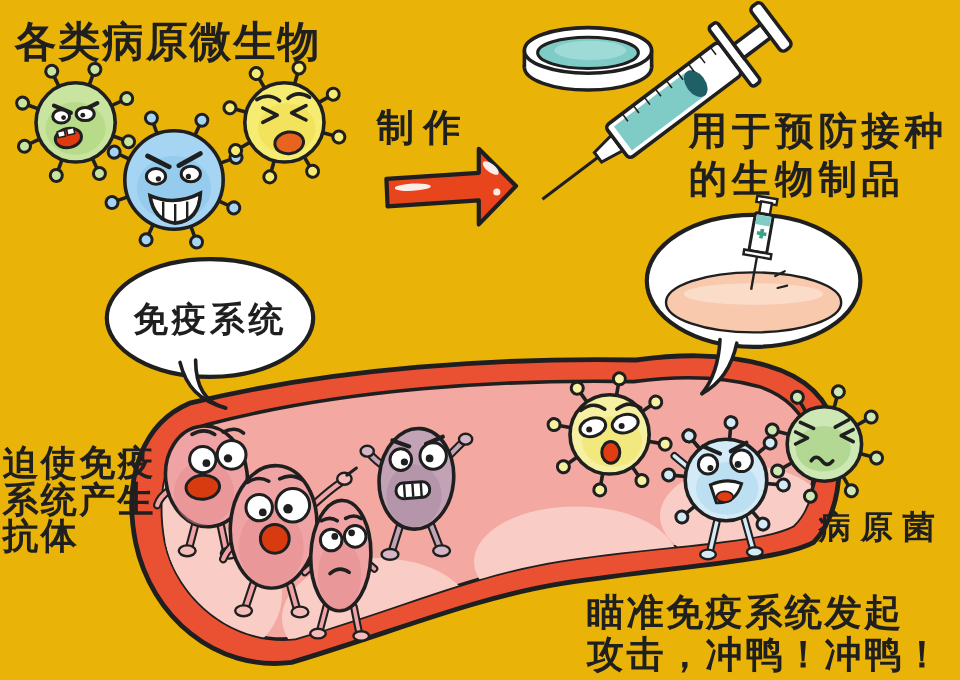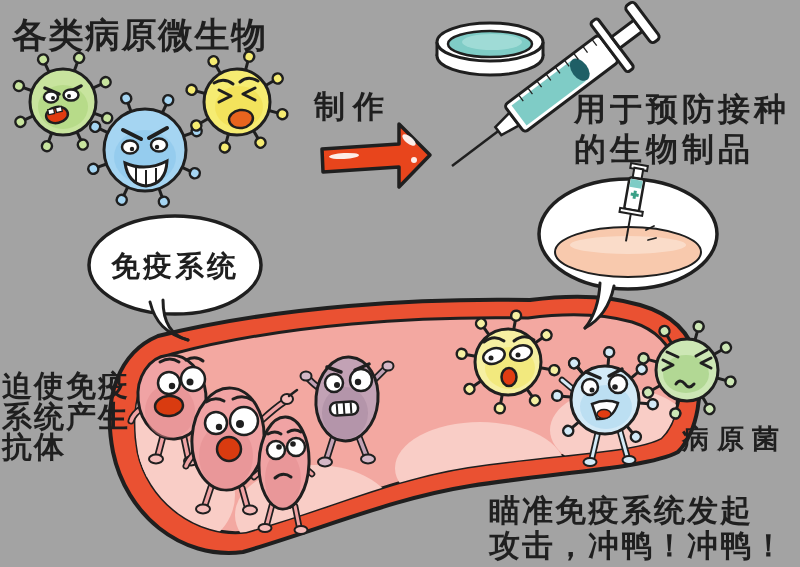--- a/index.html
+++ b/index.html
@@ -1,16 +1,16 @@
 <!DOCTYPE html>
 <html><head>
 <meta charset="utf-8">
 <style>
   html,body{margin:0;padding:0;background:#fff;}
-  #stage{position:relative;width:800px;height:567px;background:#a3a3a3;overflow:hidden;}
+  #stage{position:relative;width:800px;height:567px;background:#eab308;overflow:hidden;}
   svg{display:block;}
   .t{font-family:"DejaVu Sans",sans-serif;font-weight:bold;fill:#1f1f1f;}
   .outline{stroke:#1f1f1f;}
 </style>
 </head>
 <body>
 
 <div id="stage">
 <svg width="800" height="567" viewBox="0 0 800 567">
   <defs>

